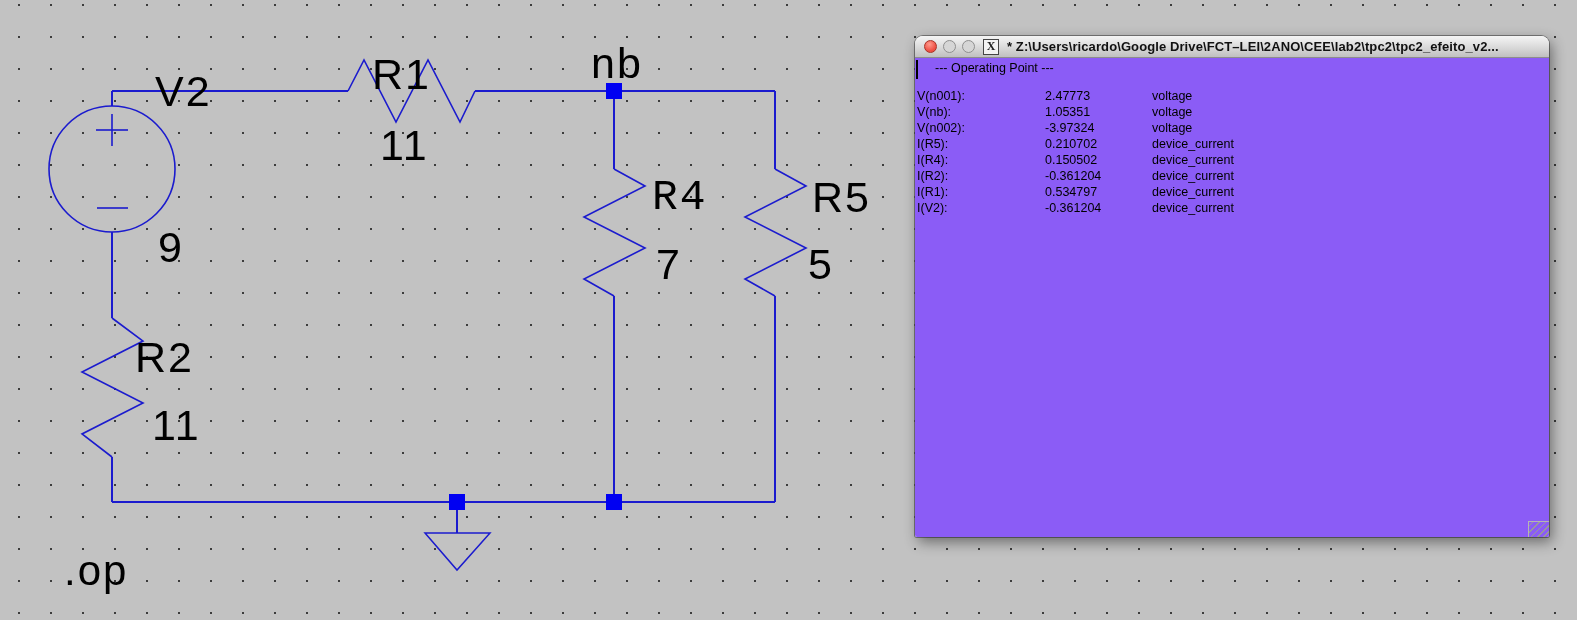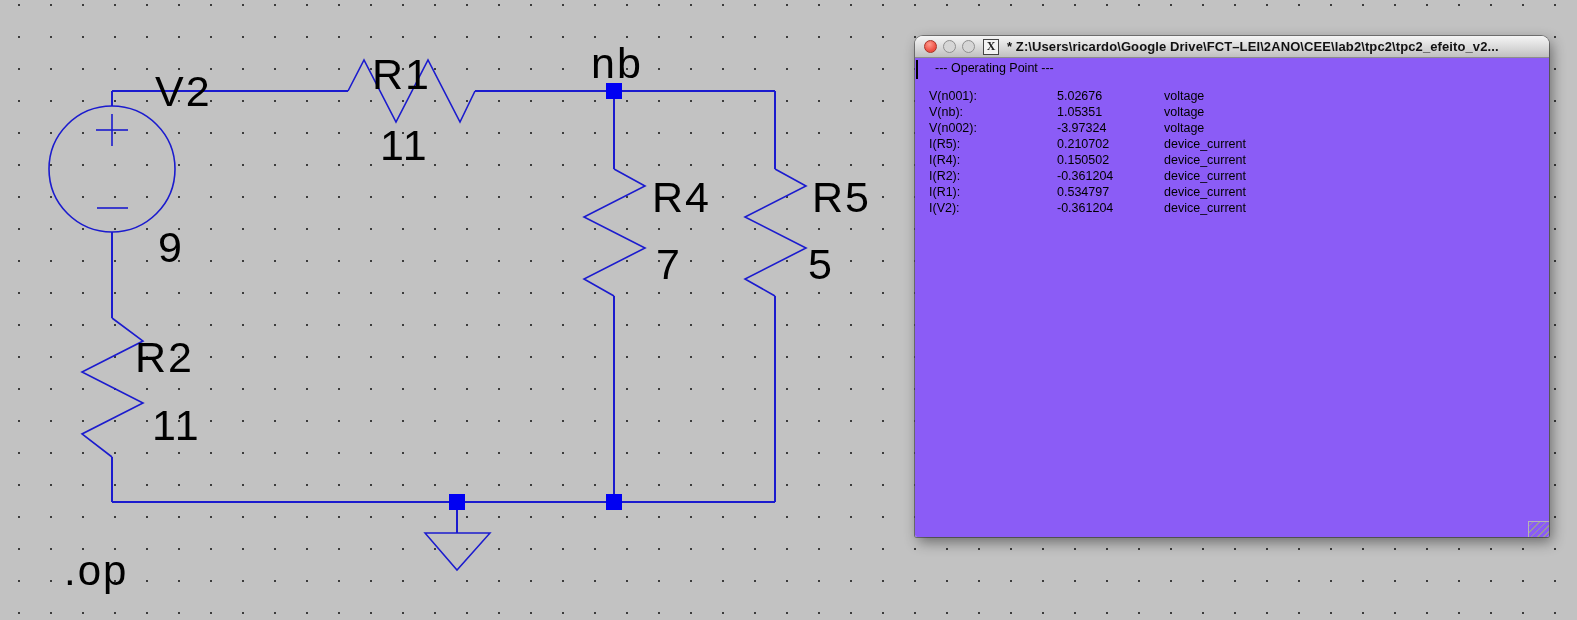--- a/index.html
+++ b/index.html
@@ -57,21 +57,21 @@
     letter-spacing:0.1px;
   }
   .win-content{
     position:absolute; left:0; top:22px; right:0; bottom:0;
     background:#8b5cf6; border-radius:0 0 2px 2px;
     font-size:12.5px; color:#000;
     overflow:hidden;
   }
   .caret{ position:absolute; left:1px; top:2px; width:2px; height:19px; background:#000; }
   .op-header{ position:absolute; left:20px; top:3px; white-space:pre; }
-  .rows{ position:absolute; left:12px; top:30px; right:0; }
+  .rows{ position:absolute; left:0; top:30px; right:0; }
   .res-row{ display:flex; height:16px; line-height:16px; padding-left:2px; white-space:nowrap; }
   .res-row .c-name{ width:128px; flex:0 0 auto; }
   .res-row .c-value{ width:107px; flex:0 0 auto; }
   .res-row .c-type{ flex:1 1 auto; }
   .resize-grip{
     position:absolute; right:0; bottom:0; width:21px; height:16px;
     border-left:1px solid #b5b5b5; border-top:1px solid #b5b5b5;
     background:
       repeating-linear-gradient(135deg, rgba(0,0,0,0) 0 2.5px, #9a9a9a 2.5px 3.5px, rgba(0,0,0,0) 3.5px 4.5px);
   }
@@ -138,21 +138,21 @@
       <rect x="449" y="494" width="16" height="16"></rect>
       <rect x="606" y="494" width="16" height="16"></rect>
     </g>
   </svg>
 
   <div class="sch-label" style="left:155px; top:70px;">V2</div>
   <div class="sch-label" style="left:158px; top:226px;">9</div>
   <div class="sch-label" style="left:372px; top:6px;margin-top:47px;">R1</div>
   <div class="sch-label" style="left:380px; top:124px;">11</div>
   <div class="sch-label" style="left:591px; top:42px;">nb</div>
-  <div class="sch-label" style="left:652px; top:176px;">R4</div>
+  <div class="sch-label" style="left:652px; top:176px;font-family:Liberation Mono, monospace;">R4</div>
   <div class="sch-label" style="left:656px; top:243px;">7</div>
   <div class="sch-label" style="left:812px; top:176px;">R5</div>
   <div class="sch-label" style="left:808px; top:243px;">5</div>
   <div class="sch-label" style="left:135px; top:336px;">R2</div>
   <div class="sch-label" style="left:152px; top:404px;">11</div>
   <div class="sch-label" style="left:64px;  top:550px; font-size:42px;">.op</div>
 </div>
 
 <div class="window">
   <div class="titlebar">
@@ -161,21 +161,21 @@
     <div class="traffic plain"></div>
     <div class="x11-badge">X</div>
     <div class="title-text">* Z:\Users\ricardo\Google Drive\FCT–LEI\2ANO\CEE\lab2\tpc2\tpc2_efeito_v2...</div>
   </div>
   <div class="win-content">
     <div class="caret"></div>
     <div class="op-header">--- Operating Point ---</div>
     <div class="rows">
       <div class="res-row">
         <span class="c-name">V(n001):</span>
-        <span class="c-value">5.02676</span>
+        <span class="c-value">2.47773</span>
         <span class="c-type">voltage</span>
       </div>
       <div class="res-row">
         <span class="c-name">V(nb):</span>
         <span class="c-value">1.05351</span>
         <span class="c-type">voltage</span>
       </div>
       <div class="res-row">
         <span class="c-name">V(n002):</span>
         <span class="c-value">-3.97324</span>

